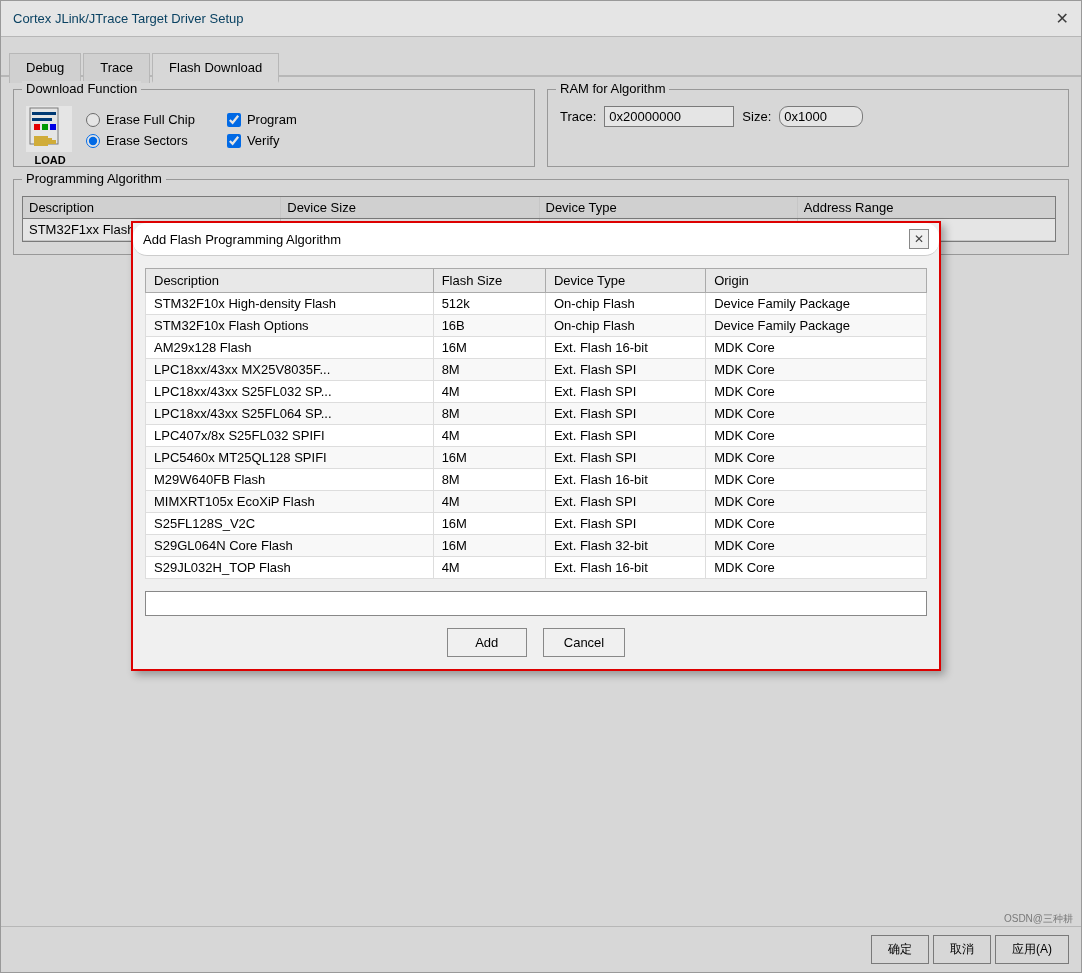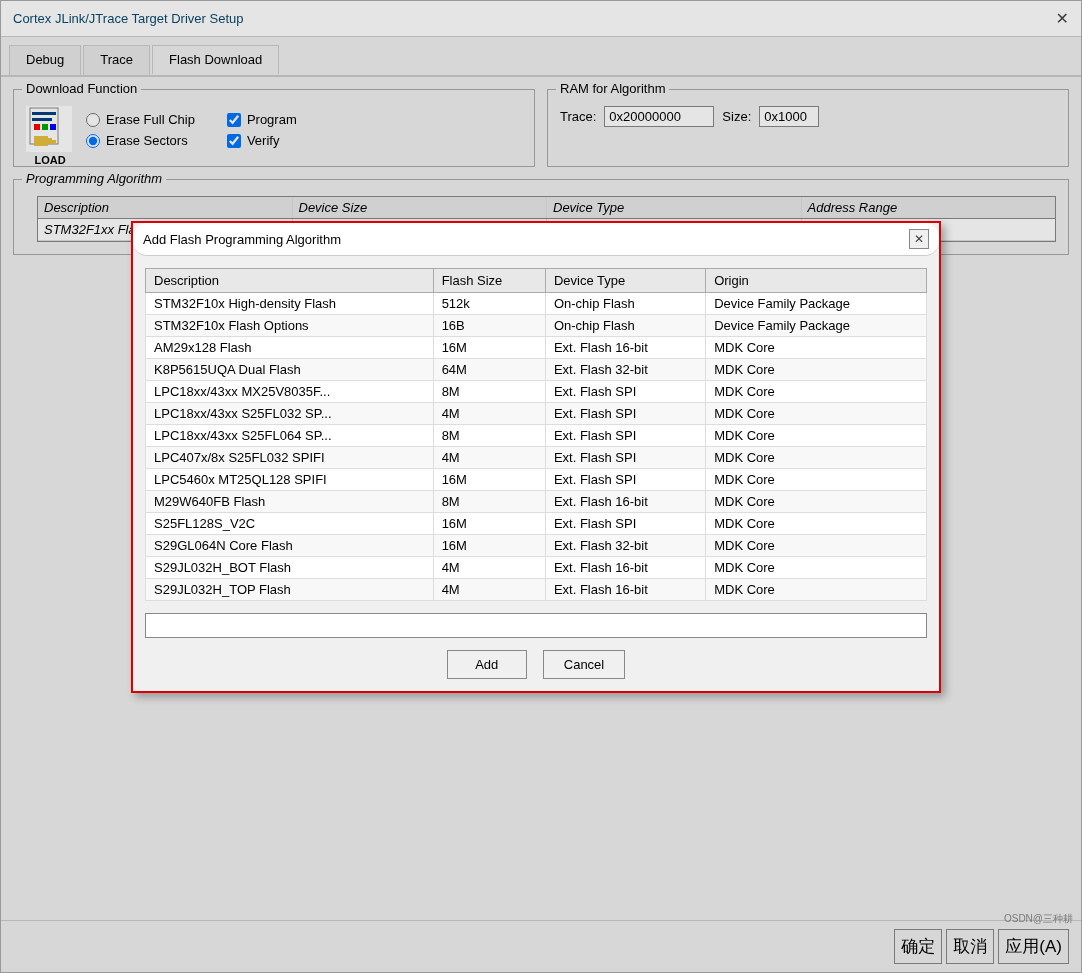--- a/index.html
+++ b/index.html
@@ -54,21 +54,21 @@
 
     .tab {
       padding: 6px 16px;
       border: 1px solid #ccc;
       background: #e8e8e8;
       cursor: pointer;
       font-size: 13px;
       margin-right: 2px;
       border-bottom: none;
       position: relative;
-      top: 0;
+      top: 8px;
     }
 
     .tab.active {
       background: #f0f0f0;
       border-bottom: 2px solid #f0f0f0;
       z-index: 1;
     }
 
     
     .content-area {
@@ -162,30 +162,29 @@
 
     .ram-label {
       font-size: 13px;
     }
 
     .ram-input {
       border: 1px solid #888;
       padding: 2px 4px;
       font-size: 13px;
       background: #fff;
-      width: 110px;
+      width: 130px;
     }
 
     
     .prog-section {
       border: 1px solid #aaa;
-      padding: 16px 12px 12px 23px;
+      padding: 16px 12px 12px 8px;
       position: relative;
       margin-bottom: 12px;
-      font-style: italic;
     }
 
     .prog-table {
       width: 100%;
       border: 1px solid #888;
       background: #fff;
     }
 
     .prog-table-header {
       display: flex;
@@ -333,25 +332,25 @@
       right: 0;
       background: #f0f0f0;
       border-top: 1px solid #ccc;
       padding: 8px 12px;
       display: flex;
       justify-content: flex-end;
       gap: 4px;
     }
 
     .footer-btn {
-      padding: 5px 6px;
+      padding: 5px 16px;
       border: 1px solid #888;
       background: #f0f0f0;
       cursor: pointer;
-      font-size: 17px;
+      font-size: 12px;
     }
 
     
     .watermark {
       position: absolute;
       bottom: 46px;
       right: 8px;
       font-size: 10px;
       color: #888;
     }
@@ -439,21 +438,21 @@
           </div>
         </div>
       </div>
 
       <div class="ram-algorithm">
         <span class="group-label">RAM for Algorithm</span>
         <div class="ram-content">
           <span class="ram-label">Trace:</span>
           <input type="text" class="ram-input" value="0x20000000" style="">
           <span class="ram-label">Size:</span>
-          <input type="text" class="ram-input" value="0x1000" style="width: 60px;">
+          <input type="text" class="ram-input" value="0x1000" style="width: 84px; border-radius: 9px;">
         </div>
       </div>
     </div>
 
     <div class="prog-section">
       <span class="group-label">Programming Algorithm</span>
       <div class="prog-table">
         <div class="prog-table-header">
           <div class="prog-table-cell">Description</div>
           <div class="prog-table-cell">Device Size</div>
@@ -508,26 +507,20 @@
               <td>On-chip Flash</td>
               <td>Device Family Package</td>
             </tr>
             <tr>
               <td>AM29x128 Flash</td>
               <td>16M</td>
               <td>Ext. Flash 16-bit</td>
               <td>MDK Core</td>
             </tr>
             <tr>
-              <td>K8P5615UQA Dual Flash</td>
-              <td>64M</td>
-              <td>Ext. Flash 32-bit</td>
-              <td>MDK Core</td>
-            </tr>
-            <tr>
               <td>LPC18xx/43xx MX25V8035F...</td>
               <td>8M</td>
               <td>Ext. Flash SPI</td>
               <td>MDK Core</td>
             </tr>
             <tr>
               <td>LPC18xx/43xx S25FL032 SP...</td>
               <td>4M</td>
               <td>Ext. Flash SPI</td>
               <td>MDK Core</td>
@@ -550,35 +543,35 @@
               <td>Ext. Flash SPI</td>
               <td>MDK Core</td>
             </tr>
             <tr>
               <td>M29W640FB Flash</td>
               <td>8M</td>
               <td>Ext. Flash 16-bit</td>
               <td>MDK Core</td>
             </tr>
             <tr>
+              <td>MIMXRT105x EcoXiP Flash</td>
+              <td>4M</td>
+              <td>Ext. Flash SPI</td>
+              <td>MDK Core</td>
+            </tr>
+            <tr>
               <td>S25FL128S_V2C</td>
               <td>16M</td>
               <td>Ext. Flash SPI</td>
               <td>MDK Core</td>
             </tr>
             <tr>
               <td>S29GL064N Core Flash</td>
               <td>16M</td>
               <td>Ext. Flash 32-bit</td>
-              <td>MDK Core</td>
-            </tr>
-            <tr>
-              <td>S29JL032H_BOT Flash</td>
-              <td>4M</td>
-              <td>Ext. Flash 16-bit</td>
               <td>MDK Core</td>
             </tr>
             <tr>
               <td>S29JL032H_TOP Flash</td>
               <td>4M</td>
               <td>Ext. Flash 16-bit</td>
               <td>MDK Core</td>
             </tr>
           </tbody>
       </table>

